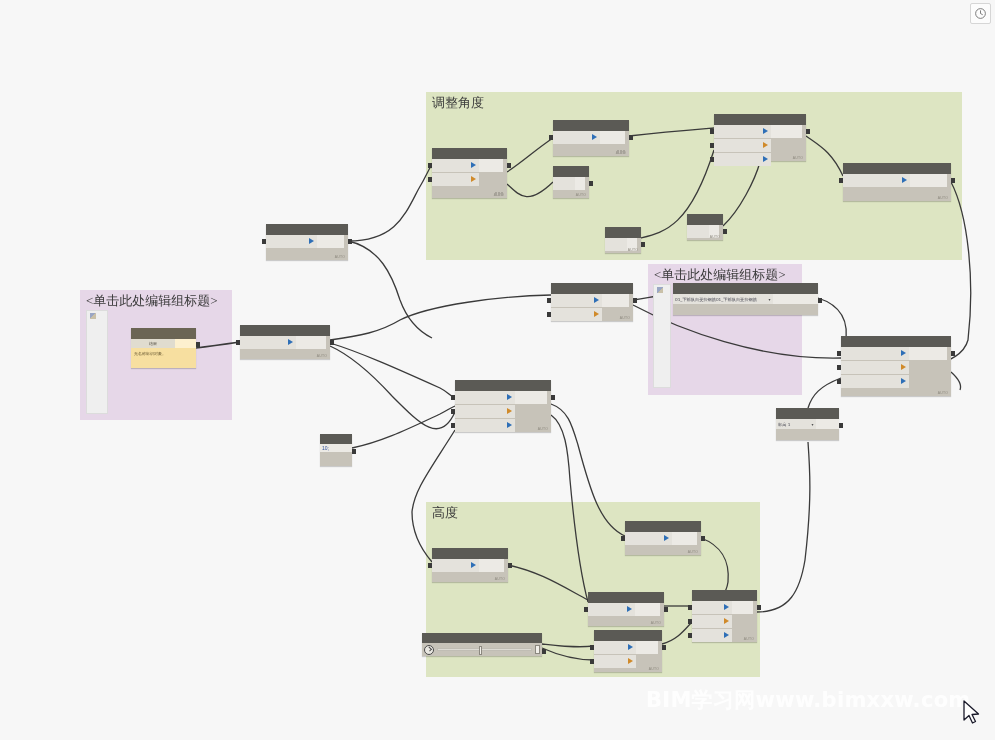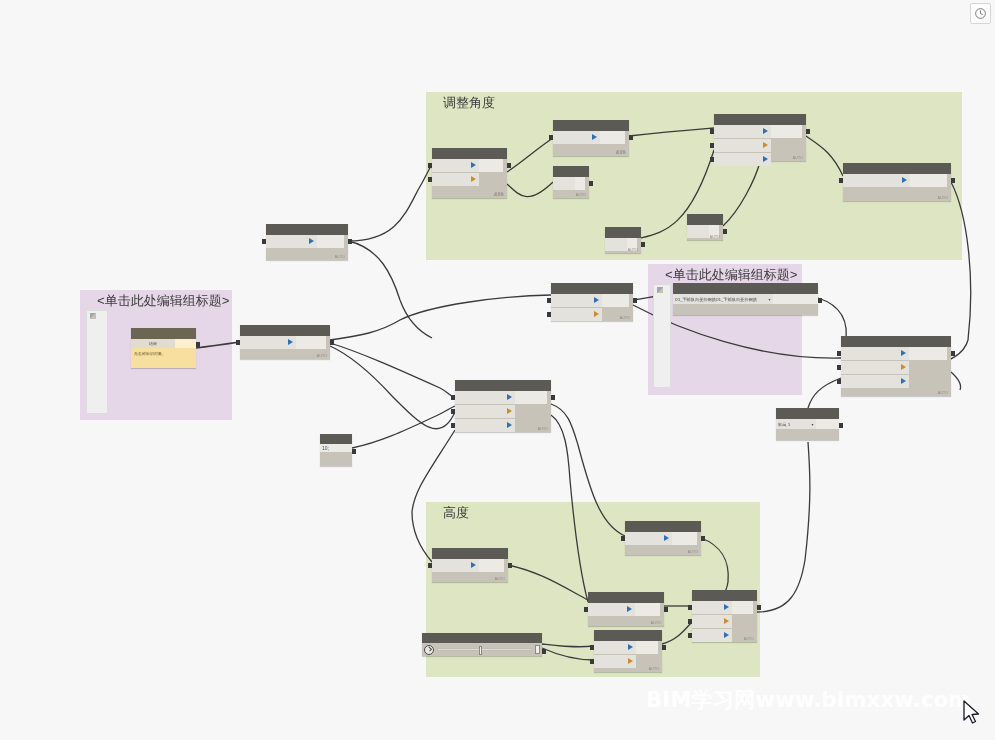--- a/index.html
+++ b/index.html
@@ -6,23 +6,23 @@
   body{
     width:995px;height:740px;
     background:#f7f7f7;
     font-family:"Liberation Sans","DejaVu Sans",sans-serif;
     overflow:hidden;position:relative;
   }
   #canvas{position:absolute;inset:0;}
   
   .group{position:absolute;box-sizing:border-box;}
   .group-title{
-    position:absolute;left:17px;top:2px;
+    position:absolute;left:6px;top:2px;
     font-size:13px;color:#3b3b3b;white-space:nowrap;
-    font-family:Liberation Mono, monospace;
+    font-family:Liberation Serif, serif;
   }
   .group.green{background:#dde5c2;}
   .group.purple{background:#e6d7e8;}
   .group.purple .group-title{color:#3a3a3a;font-size:13px;}
   
   #wires{position:absolute;left:0;top:0;width:995px;height:740px;pointer-events:none;}
   #wires path{fill:none;stroke:#3a3a3a;stroke-width:1.3;}
   
   .node{position:absolute;box-sizing:border-box;background:#c7c3b9;
         box-shadow:0 1px 1px rgba(0,0,0,.18);}

